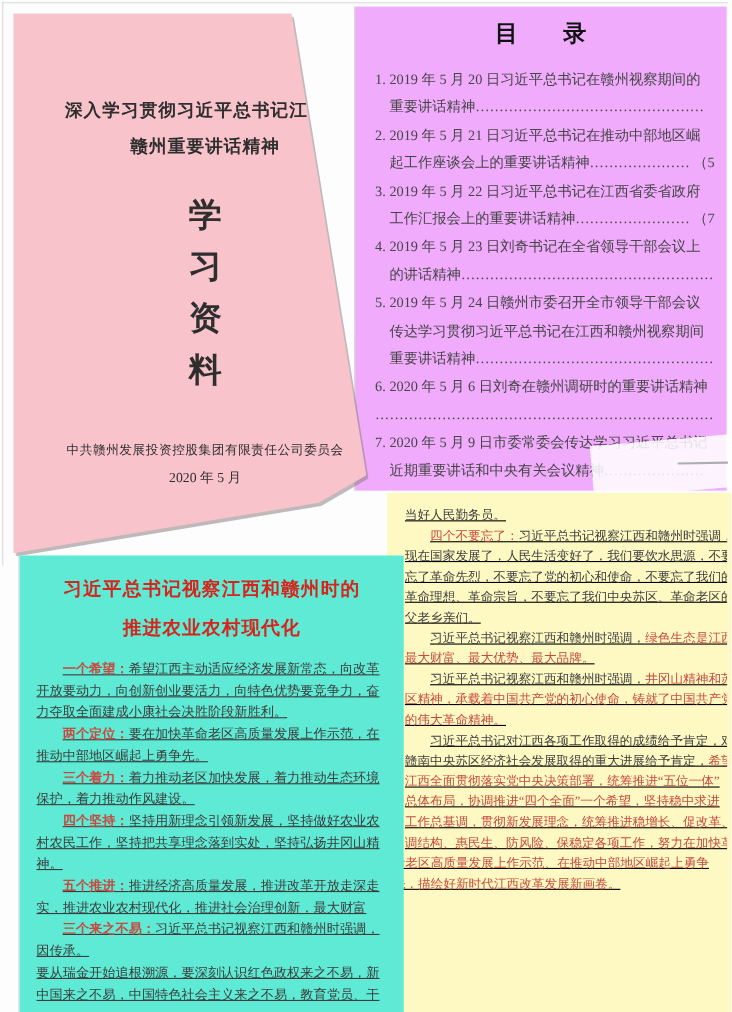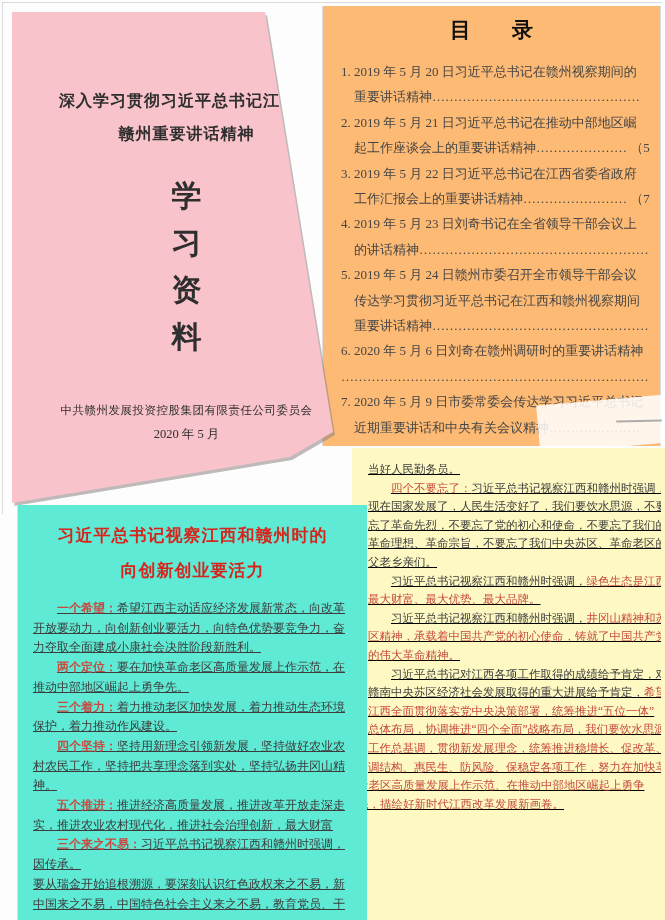--- a/index.html
+++ b/index.html
@@ -5,21 +5,21 @@
   html,body{margin:0;padding:0;}
   body{width:665px;height:920px;position:relative;background:#fdfdfd;
        font-family:"Liberation Serif","DejaVu Serif",serif;overflow:hidden;}
   .abs{position:absolute;}
   .tl{white-space:nowrap;overflow:hidden;}
   .red{color:var(--redterm);text-align:center;}
   
   #frame-top{left:2px;top:2px;width:660px;height:1px;background:#dadada;}
   #frame-left{left:2px;top:2px;width:1px;height:512px;background:#dadada;}
   
-  #toc-page{left:322px;top:6px;width:337px;height:440px;background:#fdba74;z-index:1;
+  #toc-page{left:322px;top:6px;width:337px;height:440px;background:#f0abfc;z-index:1;
             border-left:1px solid #dcdcdc;border-right:1px solid #dcdcdc;}
   #toc-heading{margin-top:10px;text-align:center;font-family:"Liberation Sans","DejaVu Sans",sans-serif;
                font-weight:bold;font-size:21px;letter-spacing:10px;text-indent:10px;color:#111;}
   #toc-items{margin-top:15px;padding:0 10px 0 18px;font-size:13px;line-height:25.4px;color:#454545;}
   #toc-items .tl.cont{padding-left:13px;}
   
   #cover-page{left:12px;top:12px;width:333px;height:494px;background:var(--pink);z-index:5;
               clip-path:polygon(0px 0px,253px 0px,321px 420px,278px 445px,0px 491px);
               color:var(--coverink);}
   #cover-shadow{left:12px;top:12px;width:333px;height:494px;z-index:4;
@@ -120,32 +120,32 @@
       <div class="tl"><span>革命理想、革命宗旨，不要忘了我们中央苏区、革命老区的</span></div>
       <div class="tl"><span>父老乡亲们。</span></div>
       <div class="tl ind"><span>习近平总书记视察江西和赣州时强调，</span><span class="red">绿色生态是江西</span></div>
       <div class="tl"><span class="red">最大财富、最大优势、最大品牌。</span></div>
       <div class="tl ind"><span>习近平总书记视察江西和赣州时强调，</span><span class="red">井冈山精神和苏</span></div>
       <div class="tl"><span class="red">区精神，承载着中国共产党的初心使命，铸就了中国共产党</span></div>
       <div class="tl"><span class="red">的伟大革命精神。</span></div>
       <div class="tl ind"><span>习近平总书记对江西各项工作取得的成绩给予肯定，对</span></div>
       <div class="tl"><span>赣南中央苏区经济社会发展取得的重大进展给予肯定，</span><span class="red">希望</span></div>
       <div class="tl"><span class="red">江西全面贯彻落实党中央决策部署，统筹推进“五位一体”</span></div>
-      <div class="tl"><span class="red">总体布局，协调推进“四个全面”战略布局，我们要饮水思源</span></div>
+      <div class="tl"><span class="red">总体布局，协调推进“四个全面”一个希望，坚持稳中求进</span></div>
       <div class="tl"><span class="red">工作总基调，贯彻新发展理念，统筹推进稳增长、促改革、</span></div>
       <div class="tl"><span class="red">调结构、惠民生、防风险、保稳定各项工作，努力在加快革</span></div>
       <div class="tl pull"><span class="red">命老区高质量发展上作示范、在推动中部地区崛起上勇争</span></div>
       <div class="tl pull"><span class="red">先，描绘好新时代江西改革发展新画卷。</span></div>
     </div>
 </div>
 
 <div id="points-page" class="abs">
   <div id="points-title">
     <div class="tl">习近平总书记视察江西和赣州时的</div>
-    <div class="tl">向创新创业要活力</div>
+    <div class="tl">推进农业农村现代化</div>
   </div>
   <div id="points-body">
       <div class="tl ind"><span class="red">一个希望：</span><span>希望江西主动适应经济发展新常态，向改革</span></div>
       <div class="tl"><span>开放要动力，向创新创业要活力，向特色优势要竞争力，奋</span></div>
       <div class="tl"><span>力夺取全面建成小康社会决胜阶段新胜利。</span></div>
       <div class="tl ind"><span class="red">两个定位：</span><span>要在加快革命老区高质量发展上作示范，在</span></div>
       <div class="tl"><span>推动中部地区崛起上勇争先。</span></div>
       <div class="tl ind"><span class="red">三个着力：</span><span>着力推动老区加快发展，着力推动生态环境</span></div>
       <div class="tl"><span>保护，着力推动作风建设。</span></div>
       <div class="tl ind"><span class="red">四个坚持：</span><span>坚持用新理念引领新发展，坚持做好农业农</span></div>

